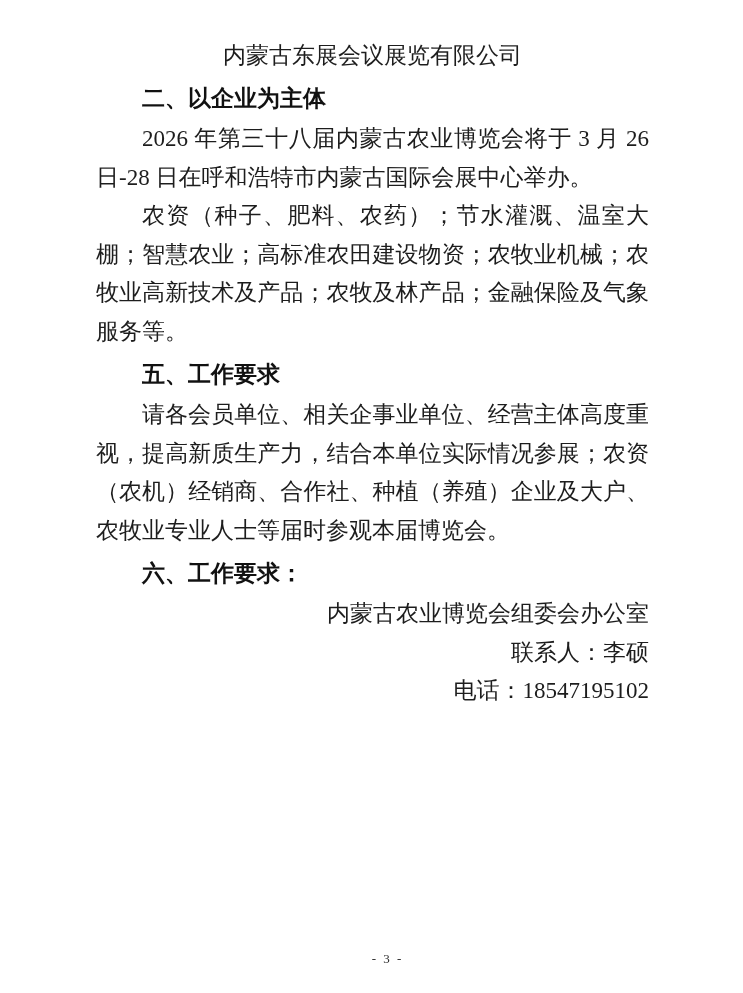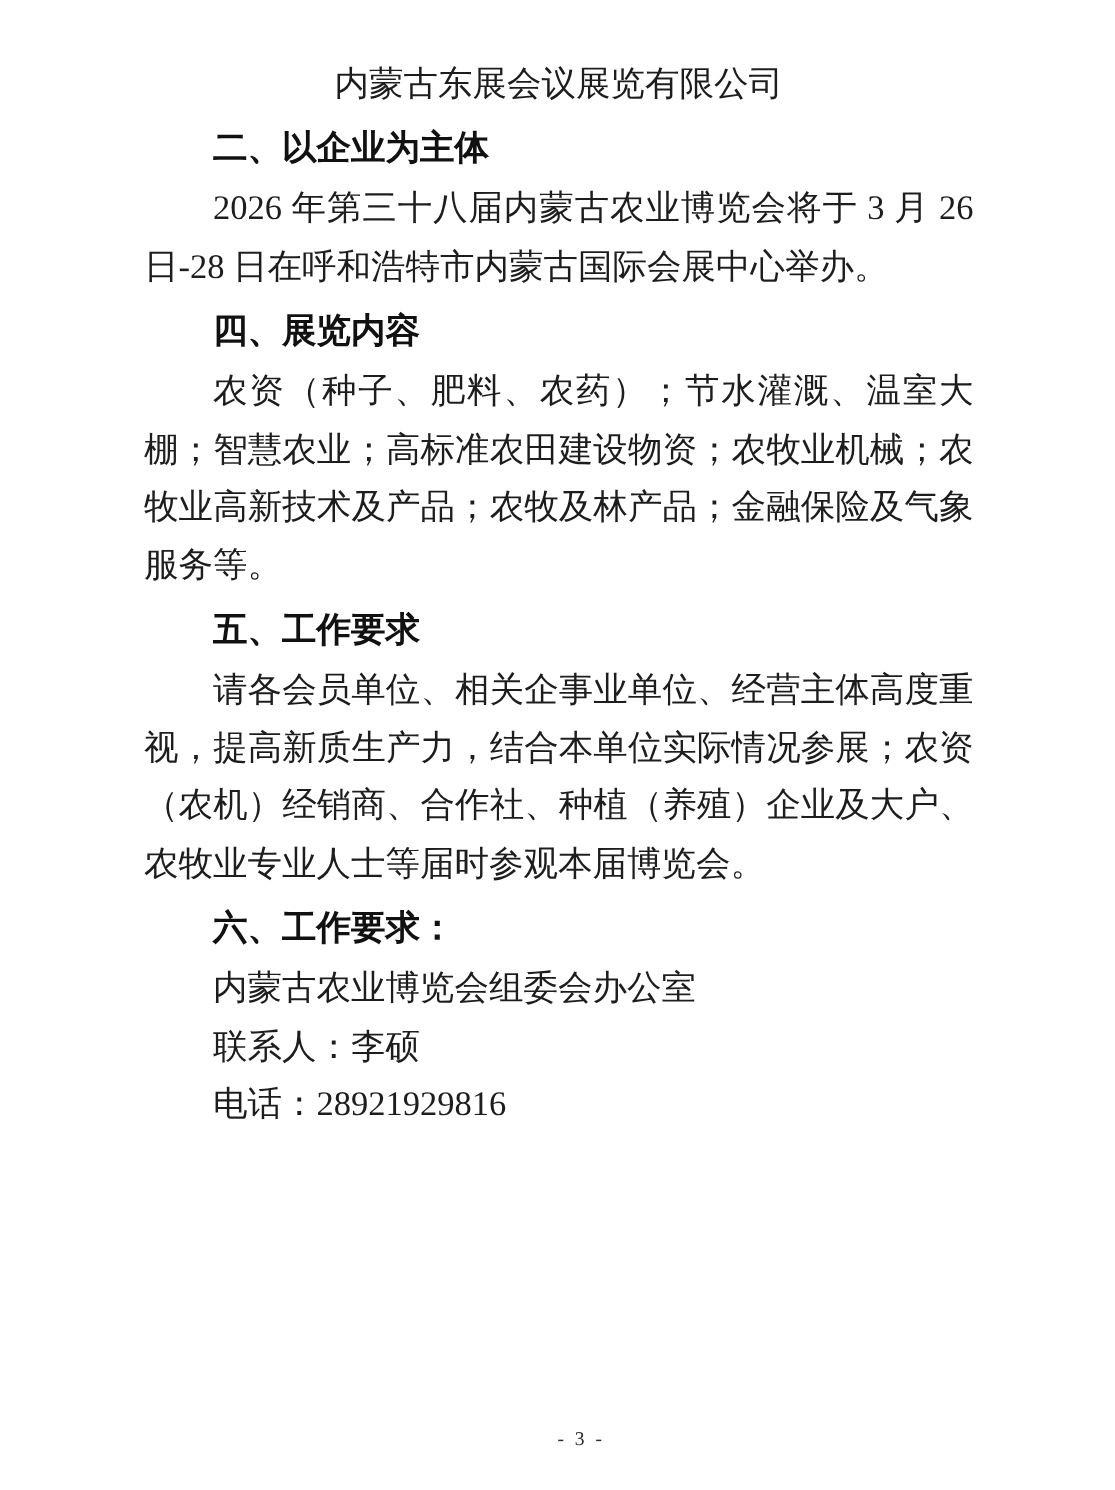--- a/index.html
+++ b/index.html
@@ -47,21 +47,21 @@
     text-align: justify;
     text-justify: inter-ideograph;
     text-indent: 2em;
     word-break: normal;
     overflow-wrap: break-word;
   }
   .contact-line {
     margin: 0;
     font-size: 23px;
     line-height: 38.5px;
-    text-align: left;
+    text-align: right;
     text-indent: 2em;
   }
   .footer {
     position: absolute;
     left: 0;
     right: 0;
     bottom: 26px;
     text-align: center;
     font-size: 13px;
     color: #2a2a2a;
@@ -76,34 +76,33 @@
 
     <p class="intro-line">内蒙古东展会议展览有限公司</p>
 
     <section>
       <h2 class="sec-heading">二、以企业为主体</h2>
       <p class="para">2026 年第三十八届内蒙古农业博览会将于 3 月 26 日-28 日在呼和浩特市内蒙古国际会展中心举办。</p>
     </section>
 
 
     <section>
-      <h2 class="sec-heading">四、展览内容</h2>
       <p class="para">农资（种子、肥料、农药）；节水灌溉、温室大棚；智慧农业；高标准农田建设物资；农牧业机械；农牧业高新技术及产品；农牧及林产品；金融保险及气象服务等。</p>
     </section>
 
     <section>
       <h2 class="sec-heading">五、工作要求</h2>
       <p class="para">请各会员单位、相关企事业单位、经营主体高度重视，提高新质生产力，结合本单位实际情况参展；农资（农机）经销商、合作社、种植（养殖）企业及大户、农牧业专业人士等届时参观本届博览会。</p>
     </section>
 
     <section>
       <h2 class="sec-heading">六、工作要求：</h2>
       <p class="contact-line">内蒙古农业博览会组委会办公室</p>
       <p class="contact-line">联系人：李硕</p>
-      <p class="contact-line">电话：28921929816</p>
+      <p class="contact-line">电话：18547195102</p>
 
     </section>
 
   </div>
 
   <div class="footer">
     <span>- 3 -</span>
   </div>
 </div>
 

